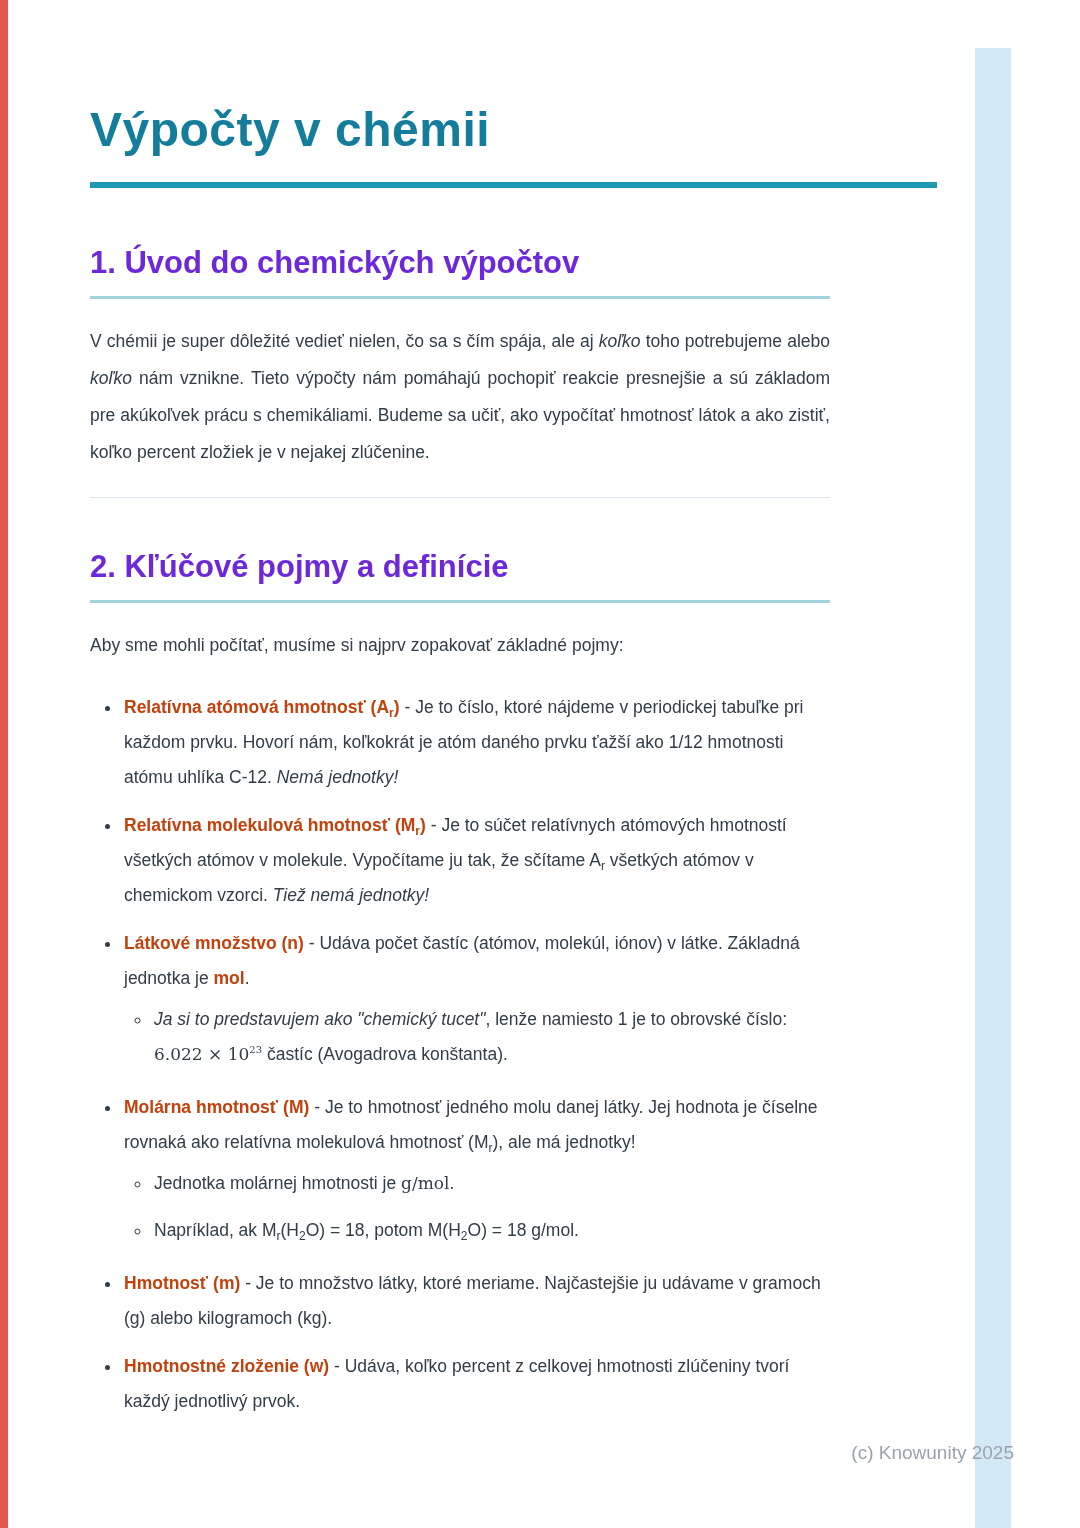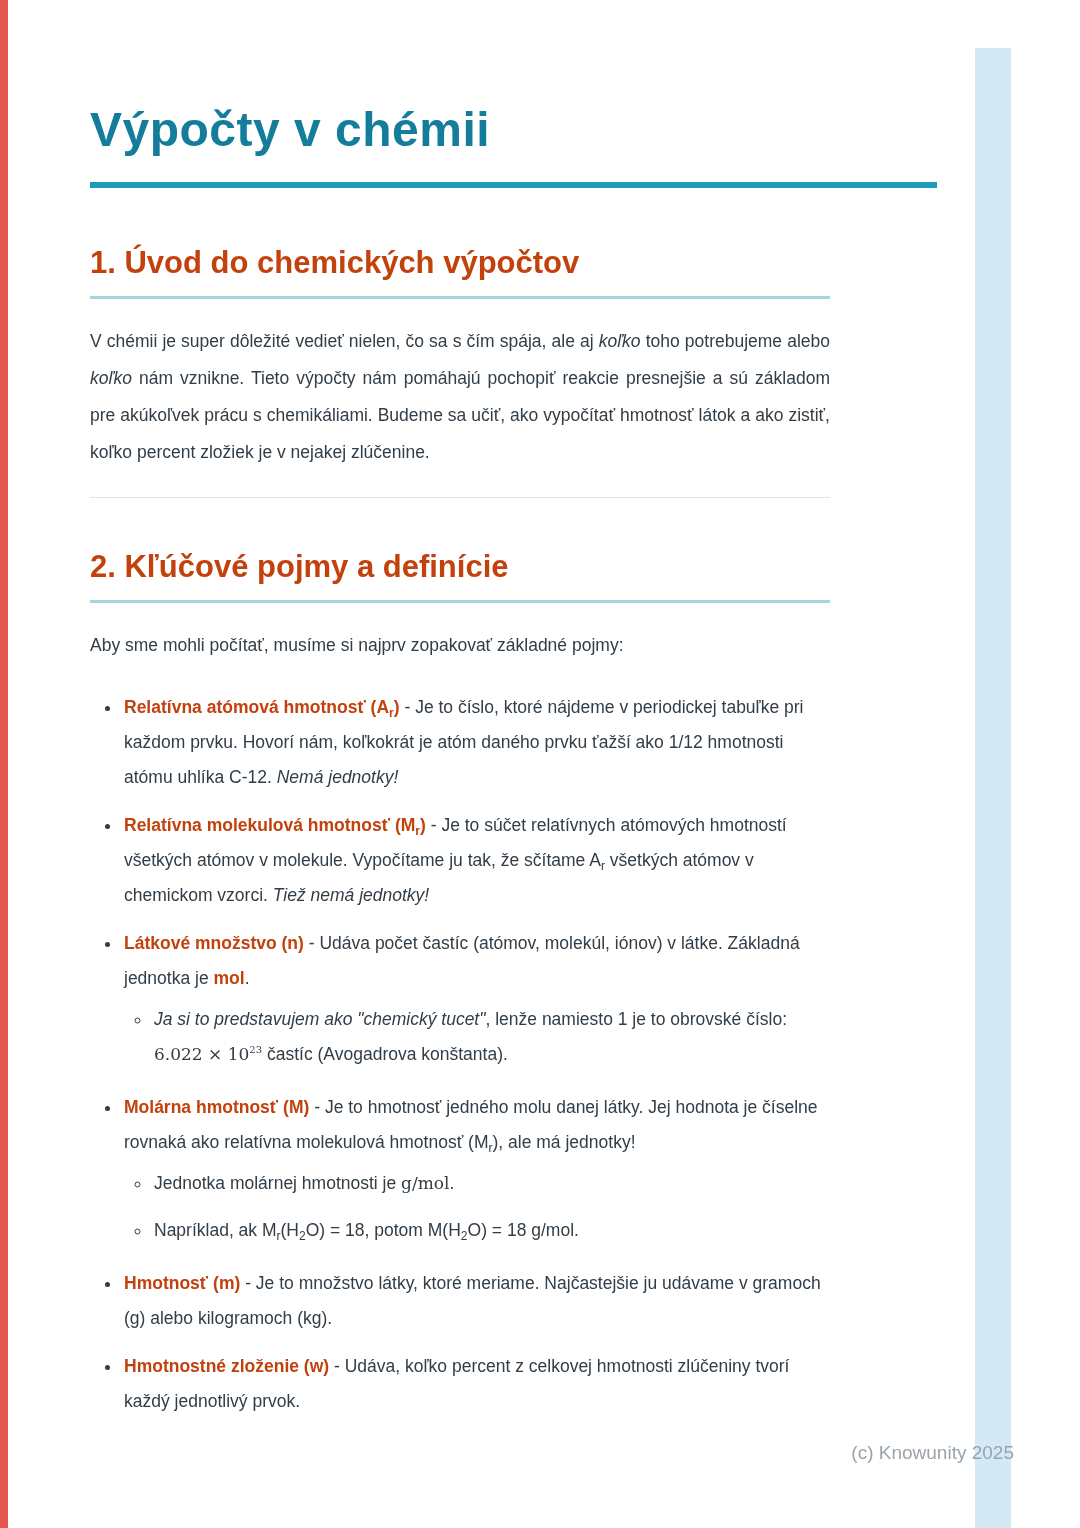--- a/index.html
+++ b/index.html
@@ -42,21 +42,21 @@
     margin-top: 26px;
     width: 847px;
     height: 6px;
     background: #1e9ab6;
   }
   .sec-heading {
     margin: 0;
     font-size: 31px;
     line-height: 38px;
     font-weight: 800;
-    color: #c2410c;
+    color: #6d28d9;
   }
   .sec-heading.first { margin-top: 56px; }
   .sec-heading.second { margin-top: 50px; }
   .sec-underline {
     margin-top: 14px;
     width: 740px;
     height: 3px;
     background: #a3d5e1;
   }
   .para {

